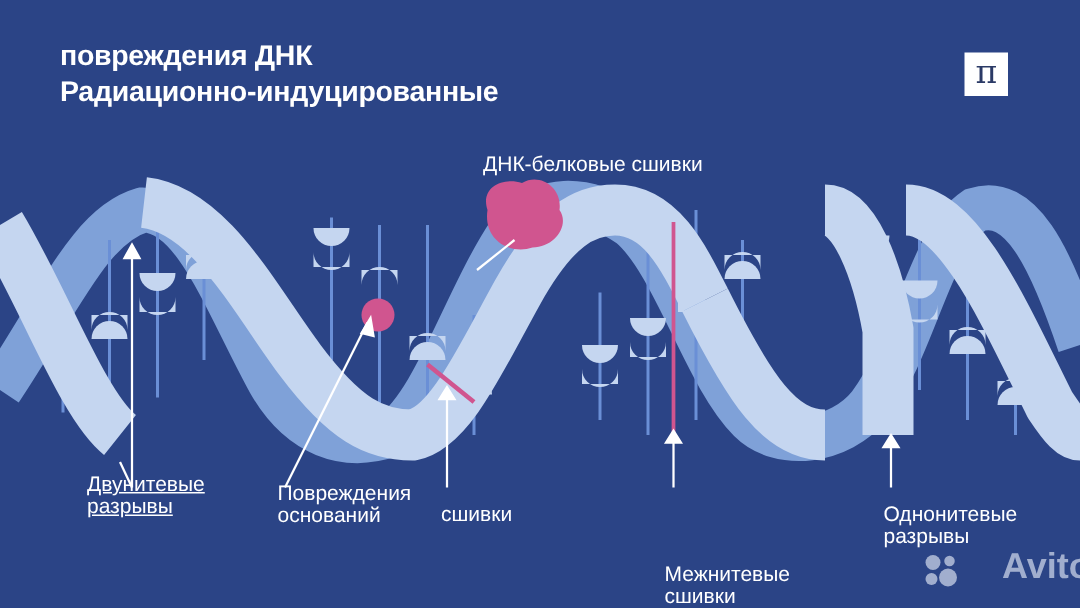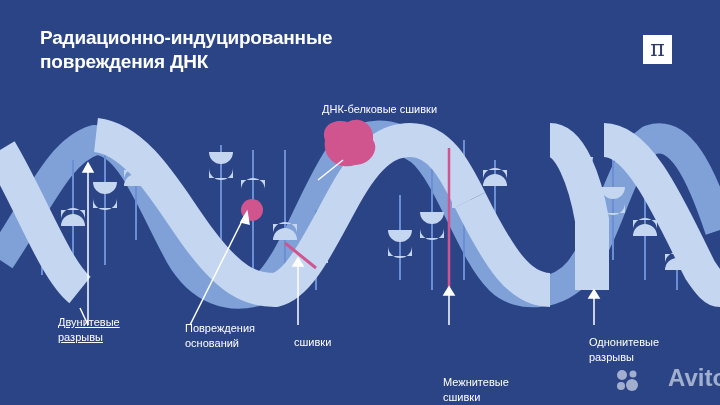--- a/index.html
+++ b/index.html
@@ -15,36 +15,36 @@
       letter-spacing: -0.2px;
     }
     .title span { display: block; }
     .logo {
       position: absolute; left: 643px; top: 35px; width: 29px; height: 29px;
       background: #ffffff; color: #2b3a66; font-size: 22px; line-height: 28px;
       text-align: center; font-family: "DejaVu Serif", serif;
     }
     svg.dna { position: absolute; left: 0; top: 0; }
     .label {
-      position: absolute; color: #ffffff; font-size: 11px; line-height: 15px;
+      position: absolute; color: #ffffff; font-size: 14px; line-height: 15px;
     }
     .label span { display: block; }
     .top-label { left: 322px; top: 102px; }
     .avito {
       position: absolute; left: 614px; top: 364px; height: 28px;
       display: flex; align-items: flex-end; opacity: 0.75; gap: 24px;
     }
     .avito-text { color: #c9d2e6; font-size: 24px; font-weight: bold; margin-left: 4px; }
   </style>
 </head>
 <body>
 
 <div class="title">
+  <span>повреждения ДНК</span>
   <span>Радиационно-индуцированные</span>
-  <span>повреждения ДНК</span>
 </div>
 <div class="logo">π</div>
 
 <svg class="dna" width="720" height="405" viewBox="0 0 720 405">
 
   <g fill="none" stroke="#7fa1d8" stroke-width="30" stroke-linecap="butt">
     <path d="M0,260 C40,200 60,150 95,140 C130,140 150,200 180,255 C200,290 230,300 260,290 C290,270 310,200 340,155 C360,130 390,130 420,150 C450,175 470,250 500,280 C520,300 560,295 580,270 C610,230 620,160 650,140 C680,130 700,170 720,230"></path>
   </g>
 
   <g stroke="#6a8fd6" stroke-width="2">

